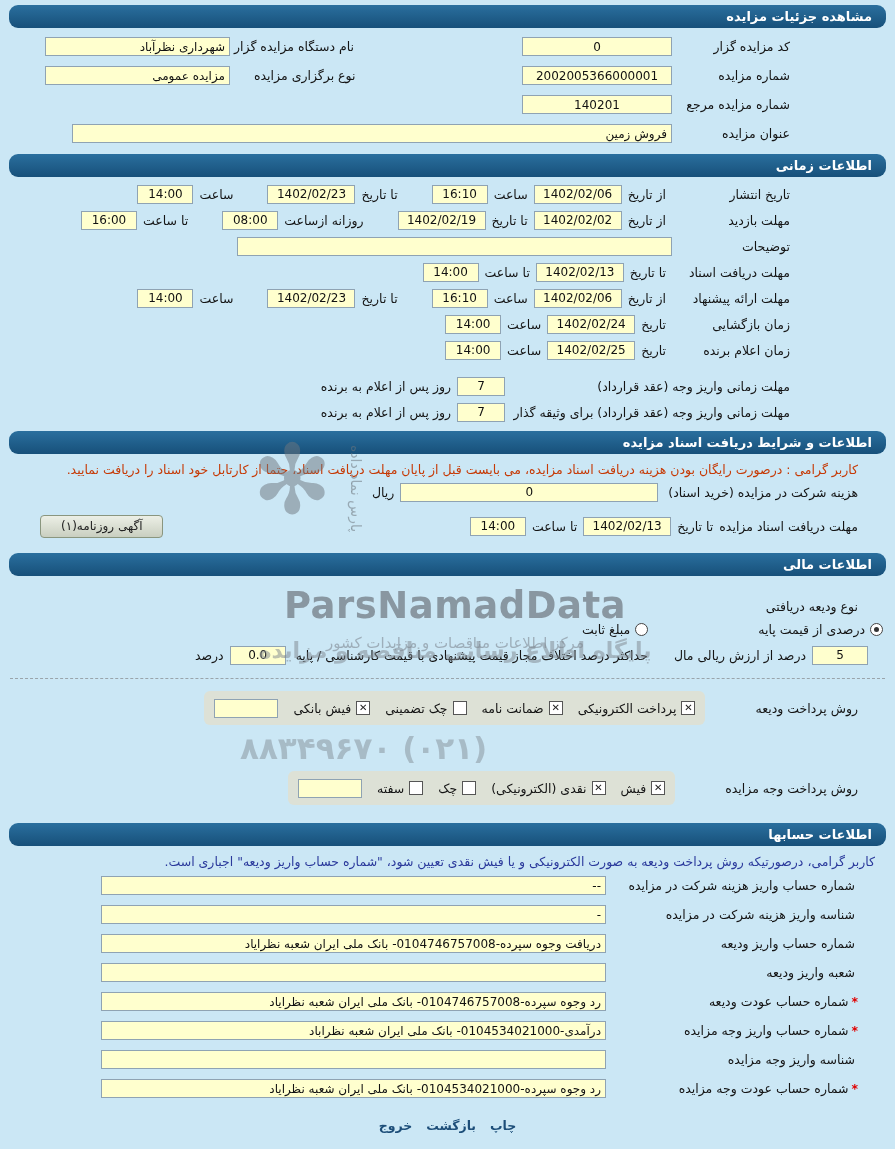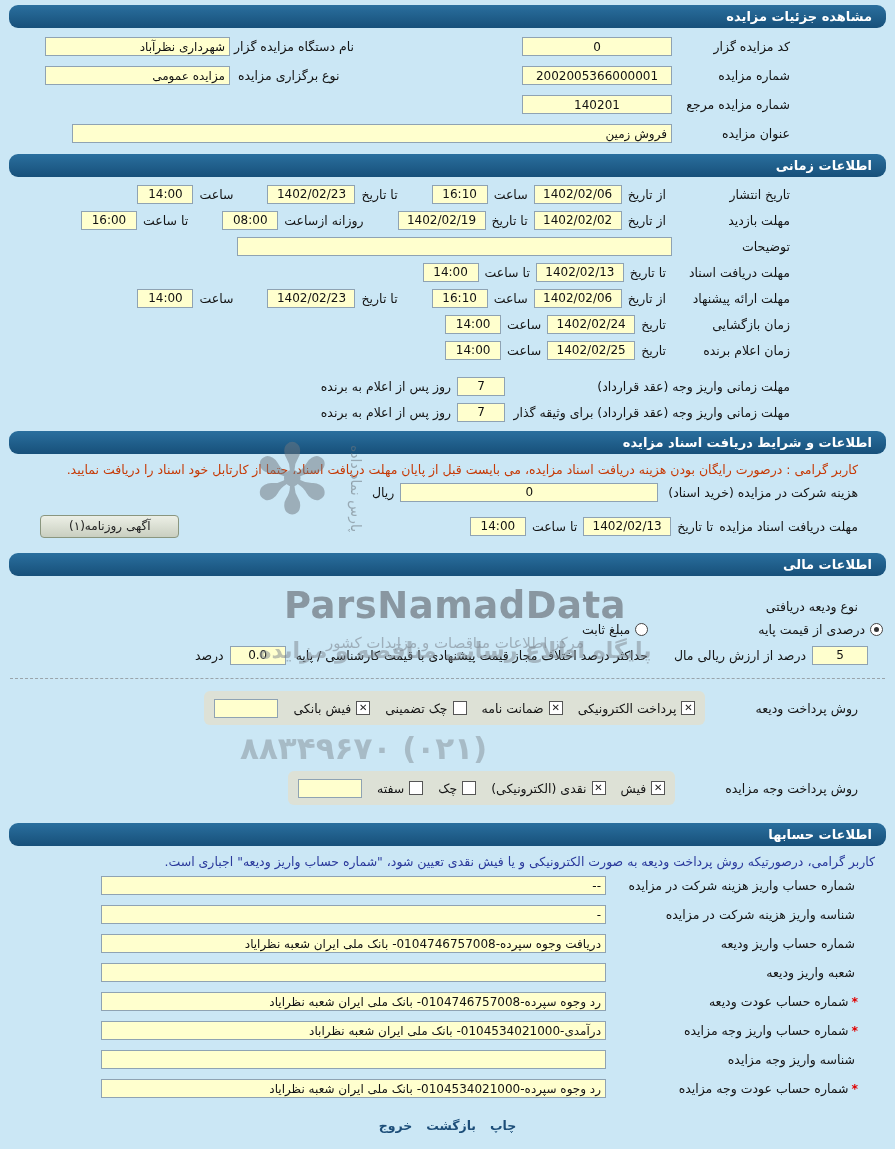--- a/index.html
+++ b/index.html
@@ -18,21 +18,21 @@
   .fld{background:#ffffce;border:1px solid #8fa3b3;height:19px;font-size:12px;color:#111;
        display:flex;align-items:center;padding:0 4px;white-space:nowrap;overflow:hidden}
   .center{justify-content:center}
   .w150{width:150px}.w185{width:185px}.w88{width:88px}.w56{width:56px}.w48{width:48px}
   .w258{width:258px}.w600{width:600px}.w435{width:435px}.w505{width:505px}.w64{width:64px}
   .sp20{width:20px}.sp28{width:28px}.sp110{width:110px}
   .push{margin-right:auto}
   .mt10{margin-top:10px}.mt6{margin-top:6px}.mt12{margin-top:12px}.mt20{margin-top:20px}.mt42{margin-top:42px}.mt16{margin-top:16px}
   .warn{color:#c63a06;font-size:12.5px;padding:4px 37px 2px;white-space:nowrap}
   .notice{color:#2b3a9c;font-size:12.5px;padding:4px 20px 2px;white-space:nowrap}
-  .btn{height:23px;padding:0 28px;background:linear-gradient(#ecefe6,#c9cfc0);border:1px solid #8a967f;border-radius:4px;
+  .btn{height:23px;padding:0 20px;background:linear-gradient(#ecefe6,#c9cfc0);border:1px solid #8a967f;border-radius:4px;
        font-size:12px;font-family:"DejaVu Sans",sans-serif;display:flex;align-items:center;cursor:pointer;color:#222}
   .divider{border-top:1px dashed #9aa4ab;margin:10px 10px}
   .opt{display:flex;align-items:center;gap:5px}
   .radio{width:13px;height:13px;border:1px solid #444;border-radius:50%;background:#fff;display:inline-block;position:relative;flex:none}
   .radio.on::after{content:"";position:absolute;inset:3px;background:#333;border-radius:50%}
   .cb{width:14px;height:14px;border:1px solid #555;background:#fff;display:flex;align-items:center;justify-content:center;
       font-size:10px;line-height:1;color:#222;font-weight:bold;flex:none}
   .methods{display:flex;align-items:center;gap:15px;background:#dde1d6;border-radius:6px;padding:5px 10px;margin-right:50px;height:34px}
   .req{color:#e00000;font-weight:bold;margin-left:3px}
   .footer{display:flex;justify-content:center;align-items:center;gap:14px;margin-top:12px;height:20px}
@@ -70,21 +70,21 @@
     <span class="lbl c1lbl">کد مزایده گزار</span>
     <div class="fld w150 center">0</div>
     <span class="lbl push">نام دستگاه مزایده گزار</span>
     <div class="fld w185" style="margin-right:4px">شهرداری نظرآباد</div>
   </div>
 
   <div class="row h29 pl45">
     <span class="lbl c1lbl">شماره مزایده</span>
     <div class="fld w150 center">2002005366000001</div>
     <span class="lbl push">نوع برگزاری مزایده</span>
-    <div class="fld w185" style="margin-right:8px">مزایده عمومی</div>
+    <div class="fld w185" style="margin-right:24px">مزایده عمومی</div>
   </div>
 
   <div class="row h29">
     <span class="lbl c1lbl">شماره مزایده مرجع</span>
     <div class="fld w150 center">140201</div>
   </div>
 
   <div class="row h29">
     <span class="lbl c1lbl">عنوان مزایده</span>
     <div class="fld w600">فروش زمین</div>

